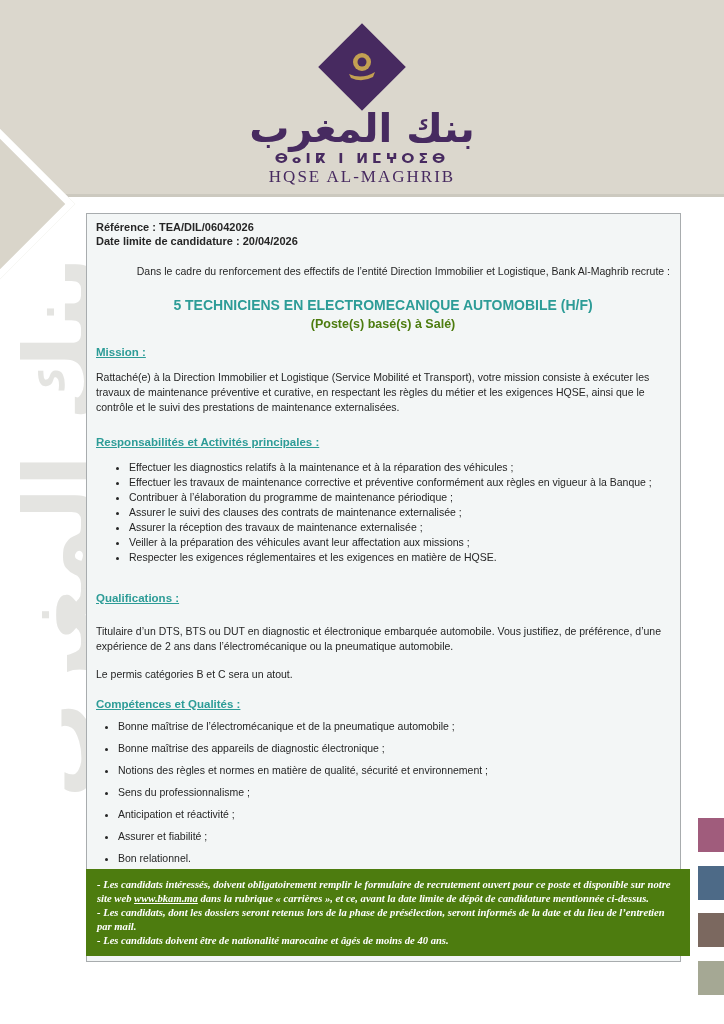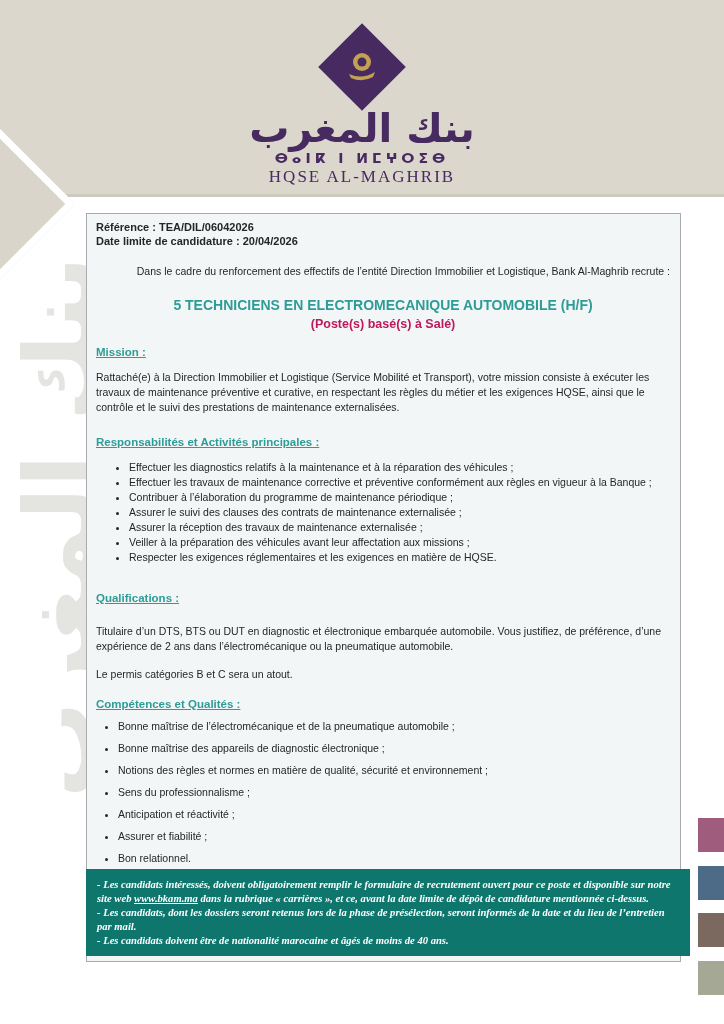--- a/index.html
+++ b/index.html
@@ -80,21 +80,21 @@
 
   .ref-block { font-weight:bold; font-size:11px; line-height:14px; }
   .intro { margin-top:16px;text-align:right; }
 
   .doc-title {
     margin-top:15px; text-align:center;
     color:#2d9c97; font-weight:bold; font-size:14px; line-height:22px;
   }
   .doc-subtitle {
     text-align:center; font-weight:bold; font-size:12.5px;
-    color:#be185d; margin-top:1px;
+    color:#4d7c0f; margin-top:1px;
   }
 
   .sect-head {
     color:#2d9c97; font-weight:bold; font-size:11.5px;
     text-decoration:underline;
   }
   .h-mission   { margin-top:13px; }
   .p-mission   { margin-top:10px; }
   .h-resp      { margin-top:20px; }
   ul.tight     { margin-top:10px; padding-left:33px; }
@@ -102,21 +102,21 @@
   .h-qual      { margin-top:26px; }
   .p-qual      { margin-top:18px; }
   .p-permis    { margin-top:13px; }
   .h-comp      { margin-top:15px; }
   ul.spaced    { margin-top:7px; padding-left:22px; }
   ul.spaced li { margin-bottom:7px; line-height:15px; }
 
   
   .notice {
     position:absolute; left:-1px; bottom:5px; width:604px;
-    background:#0f766e; color:#ffffff;
+    background:#4d7c0f; color:#ffffff;
     font-family:"Liberation Serif", serif;
     font-style:italic; font-weight:bold;
     font-size:10.6px; line-height:14px;
     padding:9px 11px 8px 11px;
   }
   .notice a { color:#ffffff; text-decoration:underline; }
 
   
   .swatch { position:absolute; right:0; width:26px; height:34px; z-index:4; }
   .sw0 { top:818px; } .sw1 { top:866px; } .sw2 { top:913px; } .sw3 { top:961px; }

